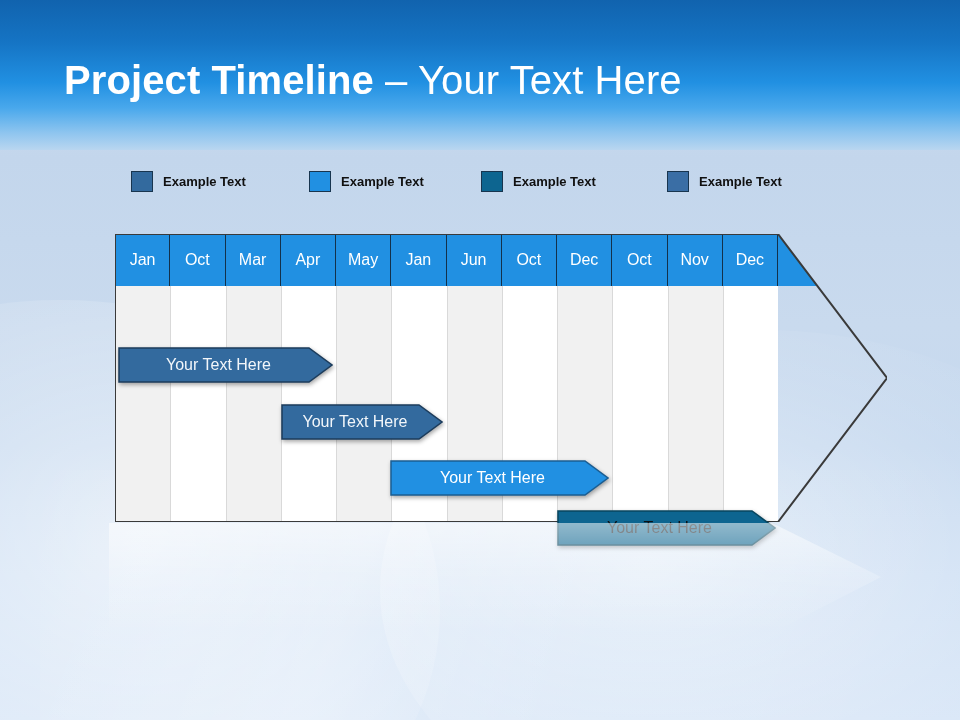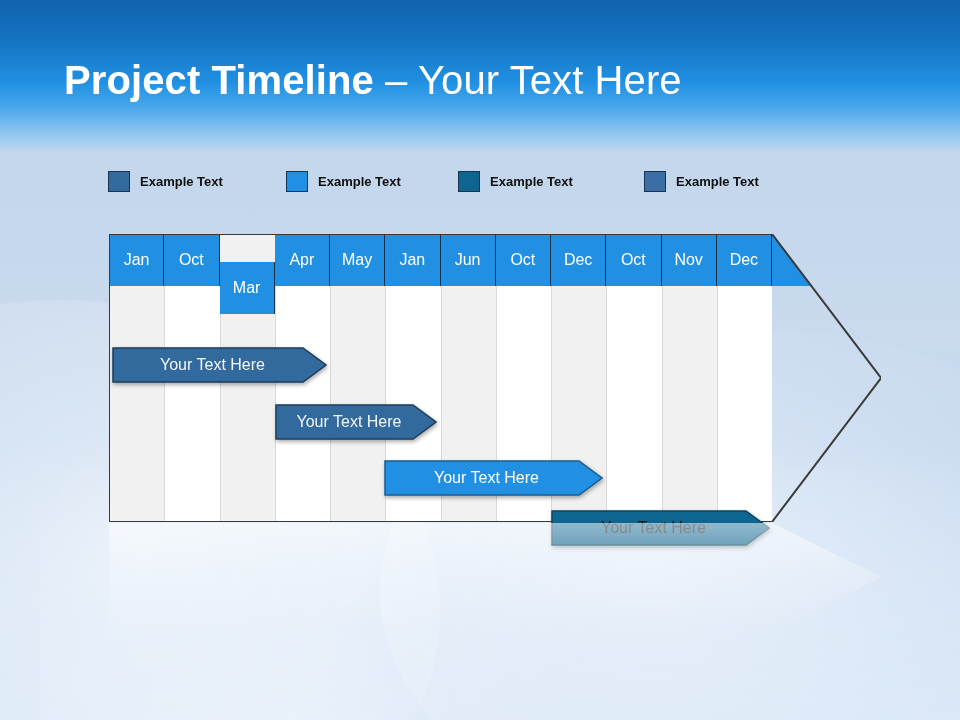--- a/index.html
+++ b/index.html
@@ -105,39 +105,40 @@
     width: 700px;
     height: 30px;
   }
   .legend-item {
     position: absolute;
     top: 0;
     display: flex;
     align-items: center;
     height: 26px;
     white-space: nowrap;
+    margin-left: 23px;
   }
   .legend-swatch {
     width: 22px;
     height: 21px;
     border: 1px solid #18354f;
     box-sizing: border-box;
     flex: 0 0 auto;
   }
   .legend-label {
     margin-left: 10px;
     font-size: 13px;
     font-weight: bold;
     color: #101010;
   }
 
   
   .chart {
     position: absolute;
-    left: 109px;
+    left: 115px;
     top: 234px;
     width: 772px;
     height: 288px;
   }
   .chart-shape {
     position: absolute;
     left: 0;
     top: 0;
     width: 772px;
     height: 288px;
@@ -278,21 +279,21 @@
           <div class="col-divider" style="left: 497.25px;"></div>
           <div class="col shade" style="left: 552.5px; width: 55.25px;"></div>
           <div class="col-divider" style="left: 552.5px;"></div>
           <div class="col plain" style="left: 607.75px; width: 55.25px;"></div>
           <div class="col-divider" style="left: 607.75px;"></div>
         </div>
       <div class="month-tail" id="month-tail" style="left: 663px; width: 109px; height: 52px; background: rgb(33, 144, 226); clip-path: polygon(0px 0px, 0px 52px, 52px 52px);"></div>
       <div id="months-layer">
           <div class="month-head first" style="left: 0px; width: 55.25px; background: rgb(33, 144, 226); color: rgb(255, 255, 255);">Jan</div>
           <div class="month-head" style="left: 55.25px; width: 55.25px; background: rgb(33, 144, 226); color: rgb(255, 255, 255);">Oct</div>
-          <div class="month-head" style="left: 110.5px; width: 55.25px; background: rgb(33, 144, 226); color: rgb(255, 255, 255); margin-top: 28px;">Mar</div>
+          <div class="month-head" style="left: 110.5px; width: 55.25px; background: rgb(33, 144, 226); color: rgb(255, 255, 255);">Mar</div>
           <div class="month-head" style="left: 165.75px; width: 55.25px; background: rgb(33, 144, 226); color: rgb(255, 255, 255);">Apr</div>
           <div class="month-head" style="left: 221px; width: 55.25px; background: rgb(33, 144, 226); color: rgb(255, 255, 255);">May</div>
           <div class="month-head" style="left: 276.25px; width: 55.25px; background: rgb(33, 144, 226); color: rgb(255, 255, 255);">Jan</div>
           <div class="month-head" style="left: 331.5px; width: 55.25px; background: rgb(33, 144, 226); color: rgb(255, 255, 255);">Jun</div>
           <div class="month-head" style="left: 386.75px; width: 55.25px; background: rgb(33, 144, 226); color: rgb(255, 255, 255);">Oct</div>
           <div class="month-head" style="left: 442px; width: 55.25px; background: rgb(33, 144, 226); color: rgb(255, 255, 255);">Dec</div>
           <div class="month-head" style="left: 497.25px; width: 55.25px; background: rgb(33, 144, 226); color: rgb(255, 255, 255);">Oct</div>
           <div class="month-head" style="left: 552.5px; width: 55.25px; background: rgb(33, 144, 226); color: rgb(255, 255, 255);">Nov</div>
           <div class="month-head" style="left: 607.75px; width: 55.25px; background: rgb(33, 144, 226); color: rgb(255, 255, 255);">Dec</div>
         </div>

